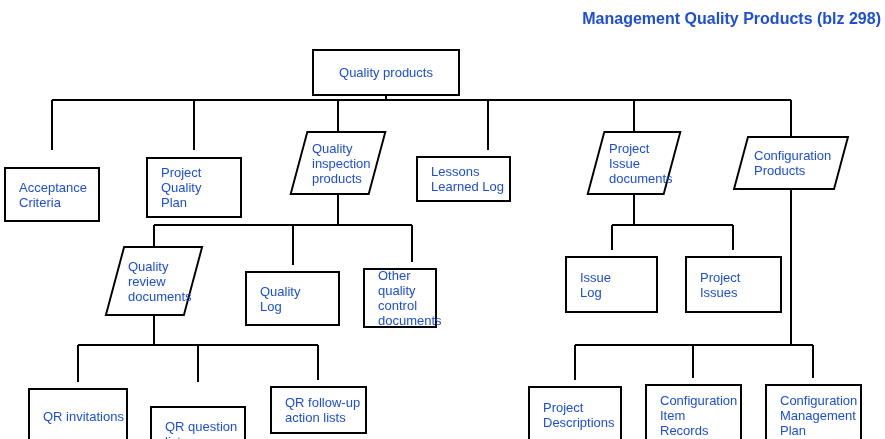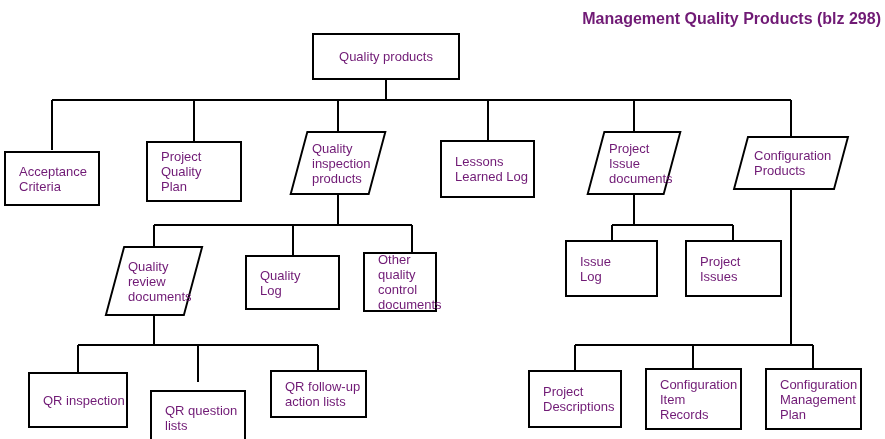--- a/index.html
+++ b/index.html
@@ -1,29 +1,29 @@
 <!DOCTYPE html>
 <html><head>
 <meta charset="utf-8">
 <style>
   html,body { margin:0; padding:0; background:#fff; }
   .stage {
     position:relative; width:885px; height:439px; background:#ffffff;
-    font-family:"Liberation Sans", sans-serif; color:#701a75; overflow:hidden;
+    font-family:"Liberation Sans", sans-serif; color:#1d4ed8; overflow:hidden;
   }
   .diagram-title {
     position:absolute; top:10px; right:4px;
     font-size:16px; font-weight:bold; white-space:nowrap;
   }
   svg.connectors { position:absolute; left:0; top:0; }
   .node {
     position:absolute; display:flex; align-items:center;
     font-size:13px; line-height:15px; box-sizing:border-box;
   }
-  .node.rect { border:2px solid #000; background:#fff; }
+  .node.rect { border:2px solid #000; background:#fff;margin-top:16px; }
   .node.center { justify-content:center; }
   .lbl { white-space:pre-line; padding-left:13px; position:relative; z-index:2; }
   .node.center .lbl { padding-left:0; text-align:center; }
   .para-bg {
     position:absolute; left:10px; right:10px; top:0; bottom:0;
     border:2px solid #000; background:#fff; transform:skewX(-15deg); z-index:1;
   }
   .para .lbl { padding-left:24px; }
 </style>
 </head>
@@ -68,21 +68,21 @@
 Plan</span>
   </div>
 
   <div class="node para" style="left:288px;top:131px;width:100px;height:64px">
     <span class="para-bg"></span>
     <span class="lbl">Quality
 inspection
 products</span>
   </div>
 
-  <div class="node rect" style="left:440px;top:140px;width:95px;height:58px">
+  <div class="node rect" style="left:416px;top:140px;width:95px;height:46px">
     <span class="lbl">Lessons
 Learned Log</span>
   </div>
 
   <div class="node para" style="left:585px;top:131px;width:98px;height:64px">
     <span class="para-bg"></span>
     <span class="lbl">Project
 Issue
 documents</span>
   </div>
@@ -115,21 +115,21 @@
     <span class="lbl">Issue
 Log</span>
   </div>
 
   <div class="node rect" style="left:685px;top:240px;width:97px;height:57px">
     <span class="lbl">Project
 Issues</span>
   </div>
 
   <div class="node rect" style="left:28px;top:372px;width:100px;height:56px">
-    <span class="lbl">QR inspection</span>
+    <span class="lbl">QR invitations</span>
   </div>
 
   <div class="node rect" style="left:150px;top:390px;width:96px;height:56px">
     <span class="lbl">QR question
 lists</span>
   </div>
 
   <div class="node rect" style="left:270px;top:370px;width:97px;height:48px">
     <span class="lbl">QR follow-up
 action lists</span>

